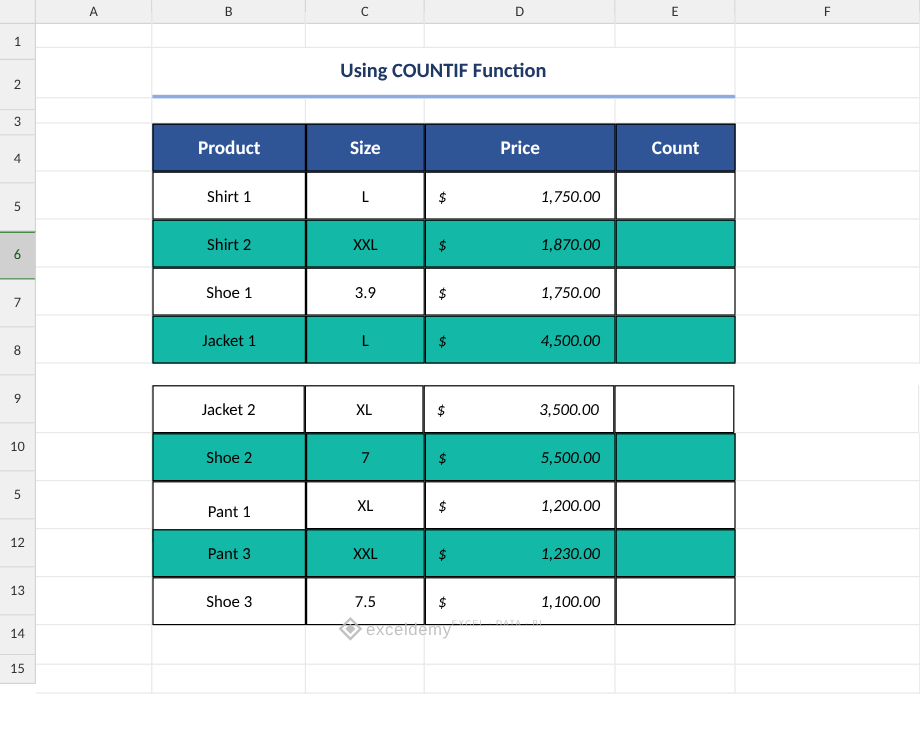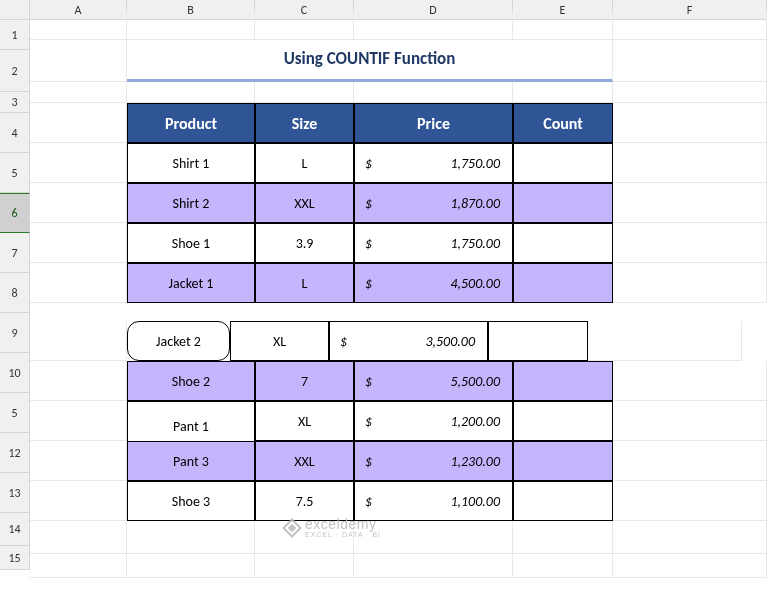--- a/index.html
+++ b/index.html
@@ -107,21 +107,21 @@
     font-size: 16px;
     border: 1px solid #000000;
     justify-content: center;
   }
   .tdcell {
     border: 1px solid #000000;
     font-size: 14px;
     padding: 0 8px;
     color: #000;
   }
-  .tdcell.altrow { background: #c4b5fd; }
+  .tdcell.altrow { background: #14b8a6; }
   .tdcell.center { justify-content: center; }
   .pricecell {
     justify-content: space-between;
     font-style: italic;
     font-family: Calibri, Arial, sans-serif;
   }
   .pricecell .dollar { font-style: italic; margin-left: 2px; }
   .pricecell .amt { margin-right: 4px; font-style: italic; }
   
   .watermark {
@@ -254,21 +254,21 @@
         <div class="cell tdcell center altrow" style="width: 99px; height: 40px;">L</div>
         <div class="cell tdcell pricecell altrow" style="width: 159px; height: 40px;">
           <span class="dollar">$</span>
           <span class="amt">4,500.00</span>
         </div>
         <div class="cell tdcell center altrow" style="width: 100px; height: 40px;"></div>
         <div class="cell" style="width: 154px; height: 40px;"></div>
       </div>
       <div class="gridrow" style="height: 40px;">
         <div class="cell" style="width: 97px; height: 40px;"></div>
-        <div class="cell tdcell center" style="width: 103px; height: 40px; border-radius: 12px;">Jacket 2</div>
+        <div class="cell tdcell center" style="width: 127px; height: 40px;">Jacket 2</div>
         <div class="cell tdcell center" style="width: 99px; height: 40px;">XL</div>
         <div class="cell tdcell pricecell" style="width: 159px; height: 40px;">
           <span class="dollar">$</span>
           <span class="amt">3,500.00</span>
         </div>
         <div class="cell tdcell center" style="width: 100px; height: 40px;"></div>
         <div class="cell" style="width: 154px; height: 40px;"></div>
       </div>
       <div class="gridrow" style="height: 40px;">
         <div class="cell" style="width: 97px; height: 40px;"></div>
@@ -327,18 +327,18 @@
         <div class="cell" style="width: 128px; height: 24px;"></div>
         <div class="cell" style="width: 99px; height: 24px;"></div>
         <div class="cell" style="width: 159px; height: 24px;"></div>
         <div class="cell" style="width: 100px; height: 24px;"></div>
         <div class="cell" style="width: 154px; height: 24px;"></div>
       </div>
     </div>
 
 <div class="watermark" style="top: 517px;">
       <span class="wmicon"></span>
-      <span style="display: flex; flex-direction: column; line-height: 1;">
+      <span style="display: flex; flex-direction: row; line-height: 1;">
         <span style="font-size: 14px;">exceldemy</span>
         <span style="font-size: 7px; letter-spacing: 1px;">EXCEL · DATA · BI</span>
       </span>
     </div>
   </div>
 
 </body></html>

